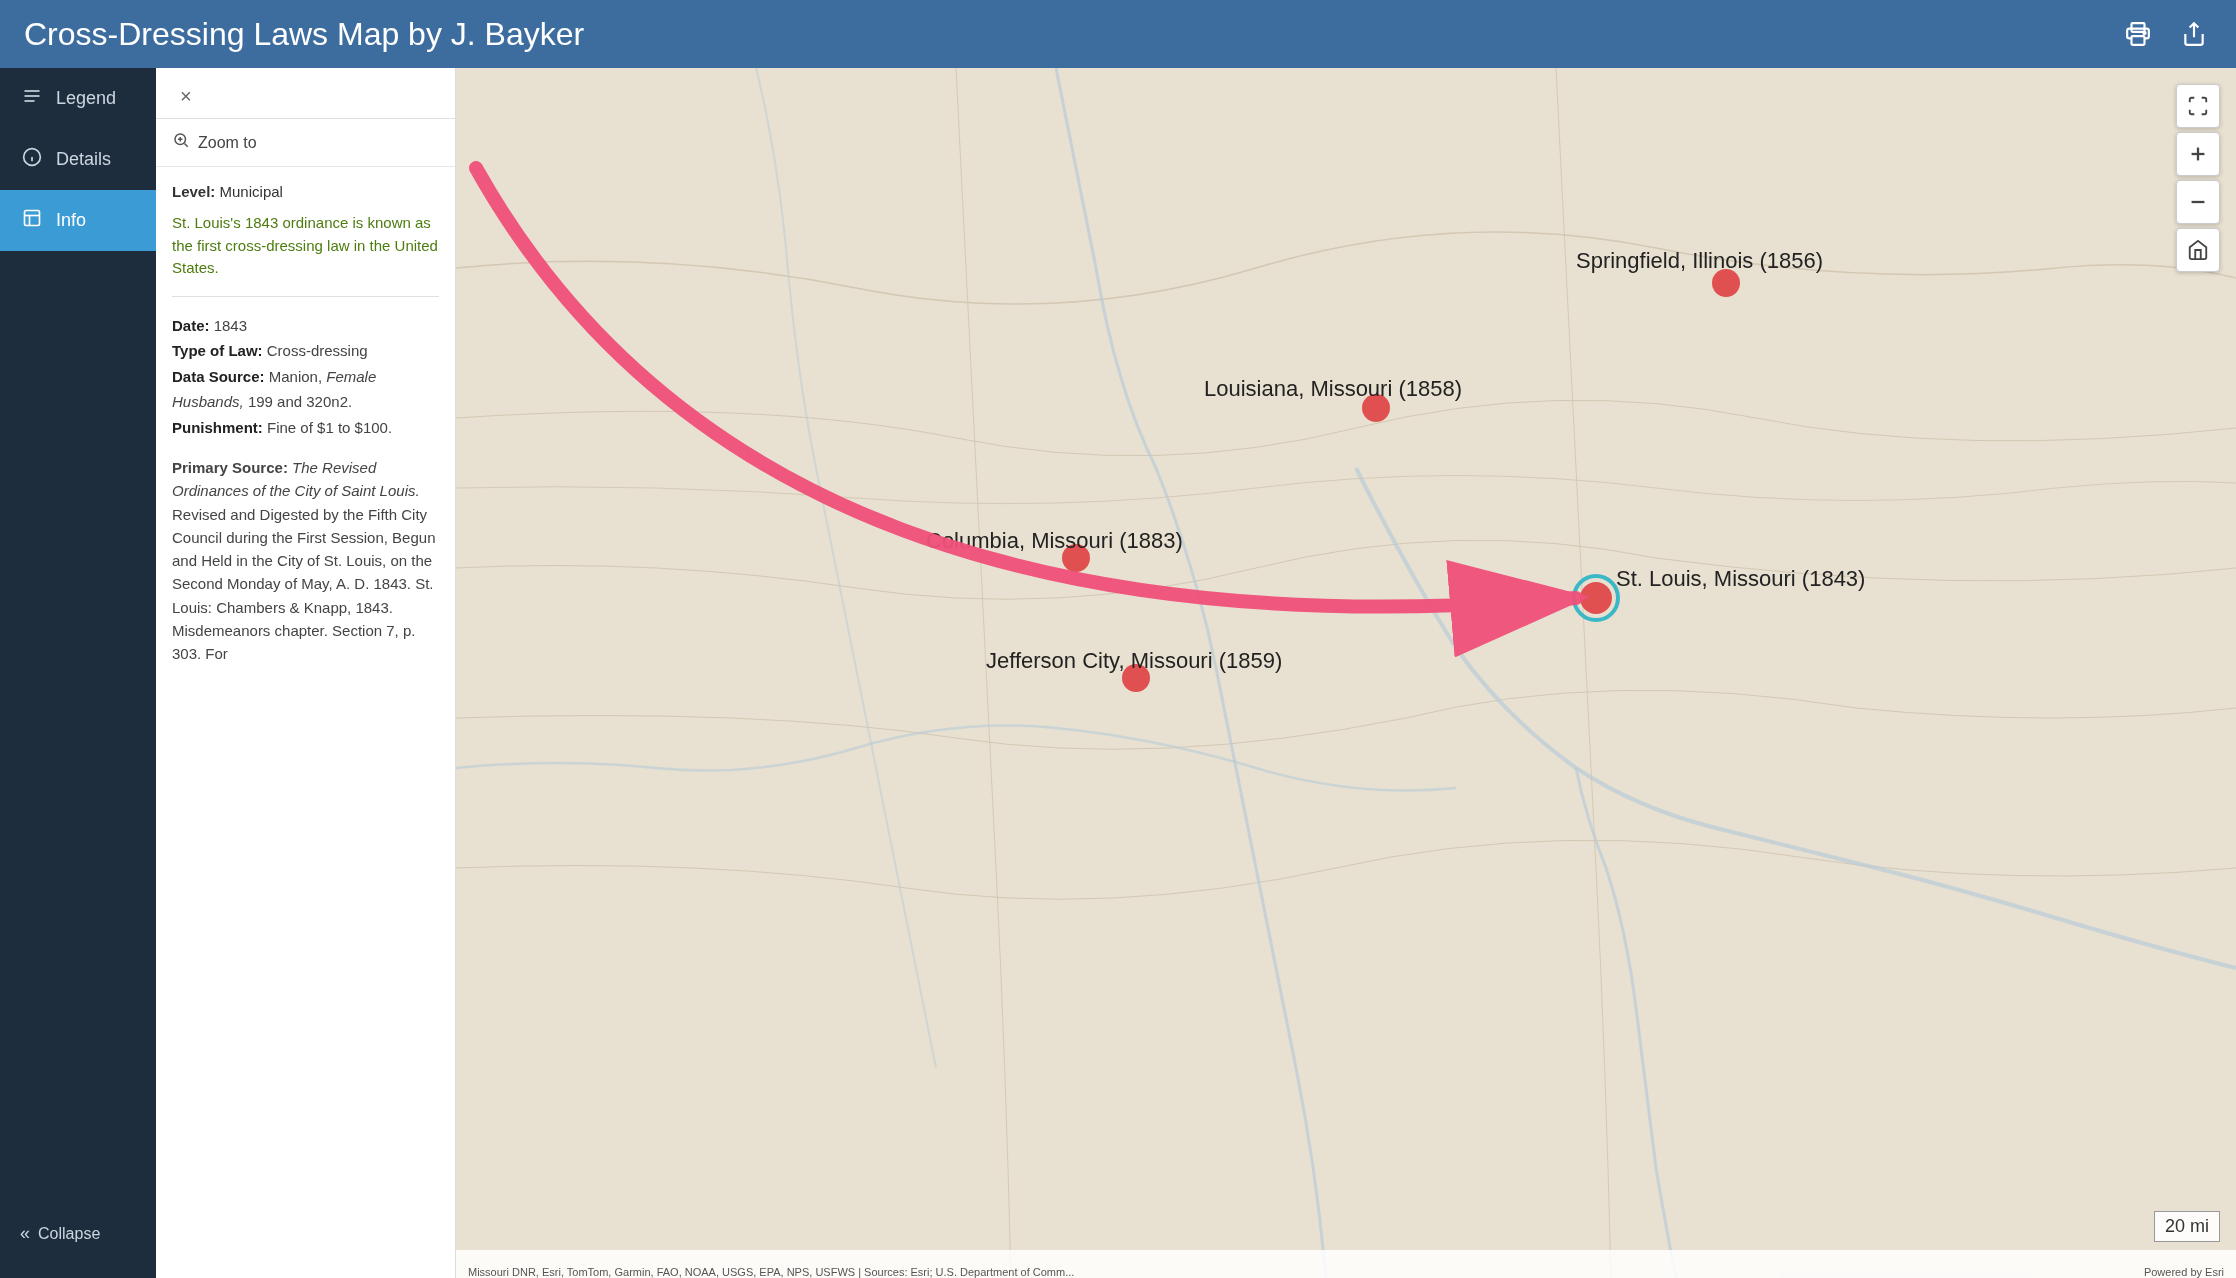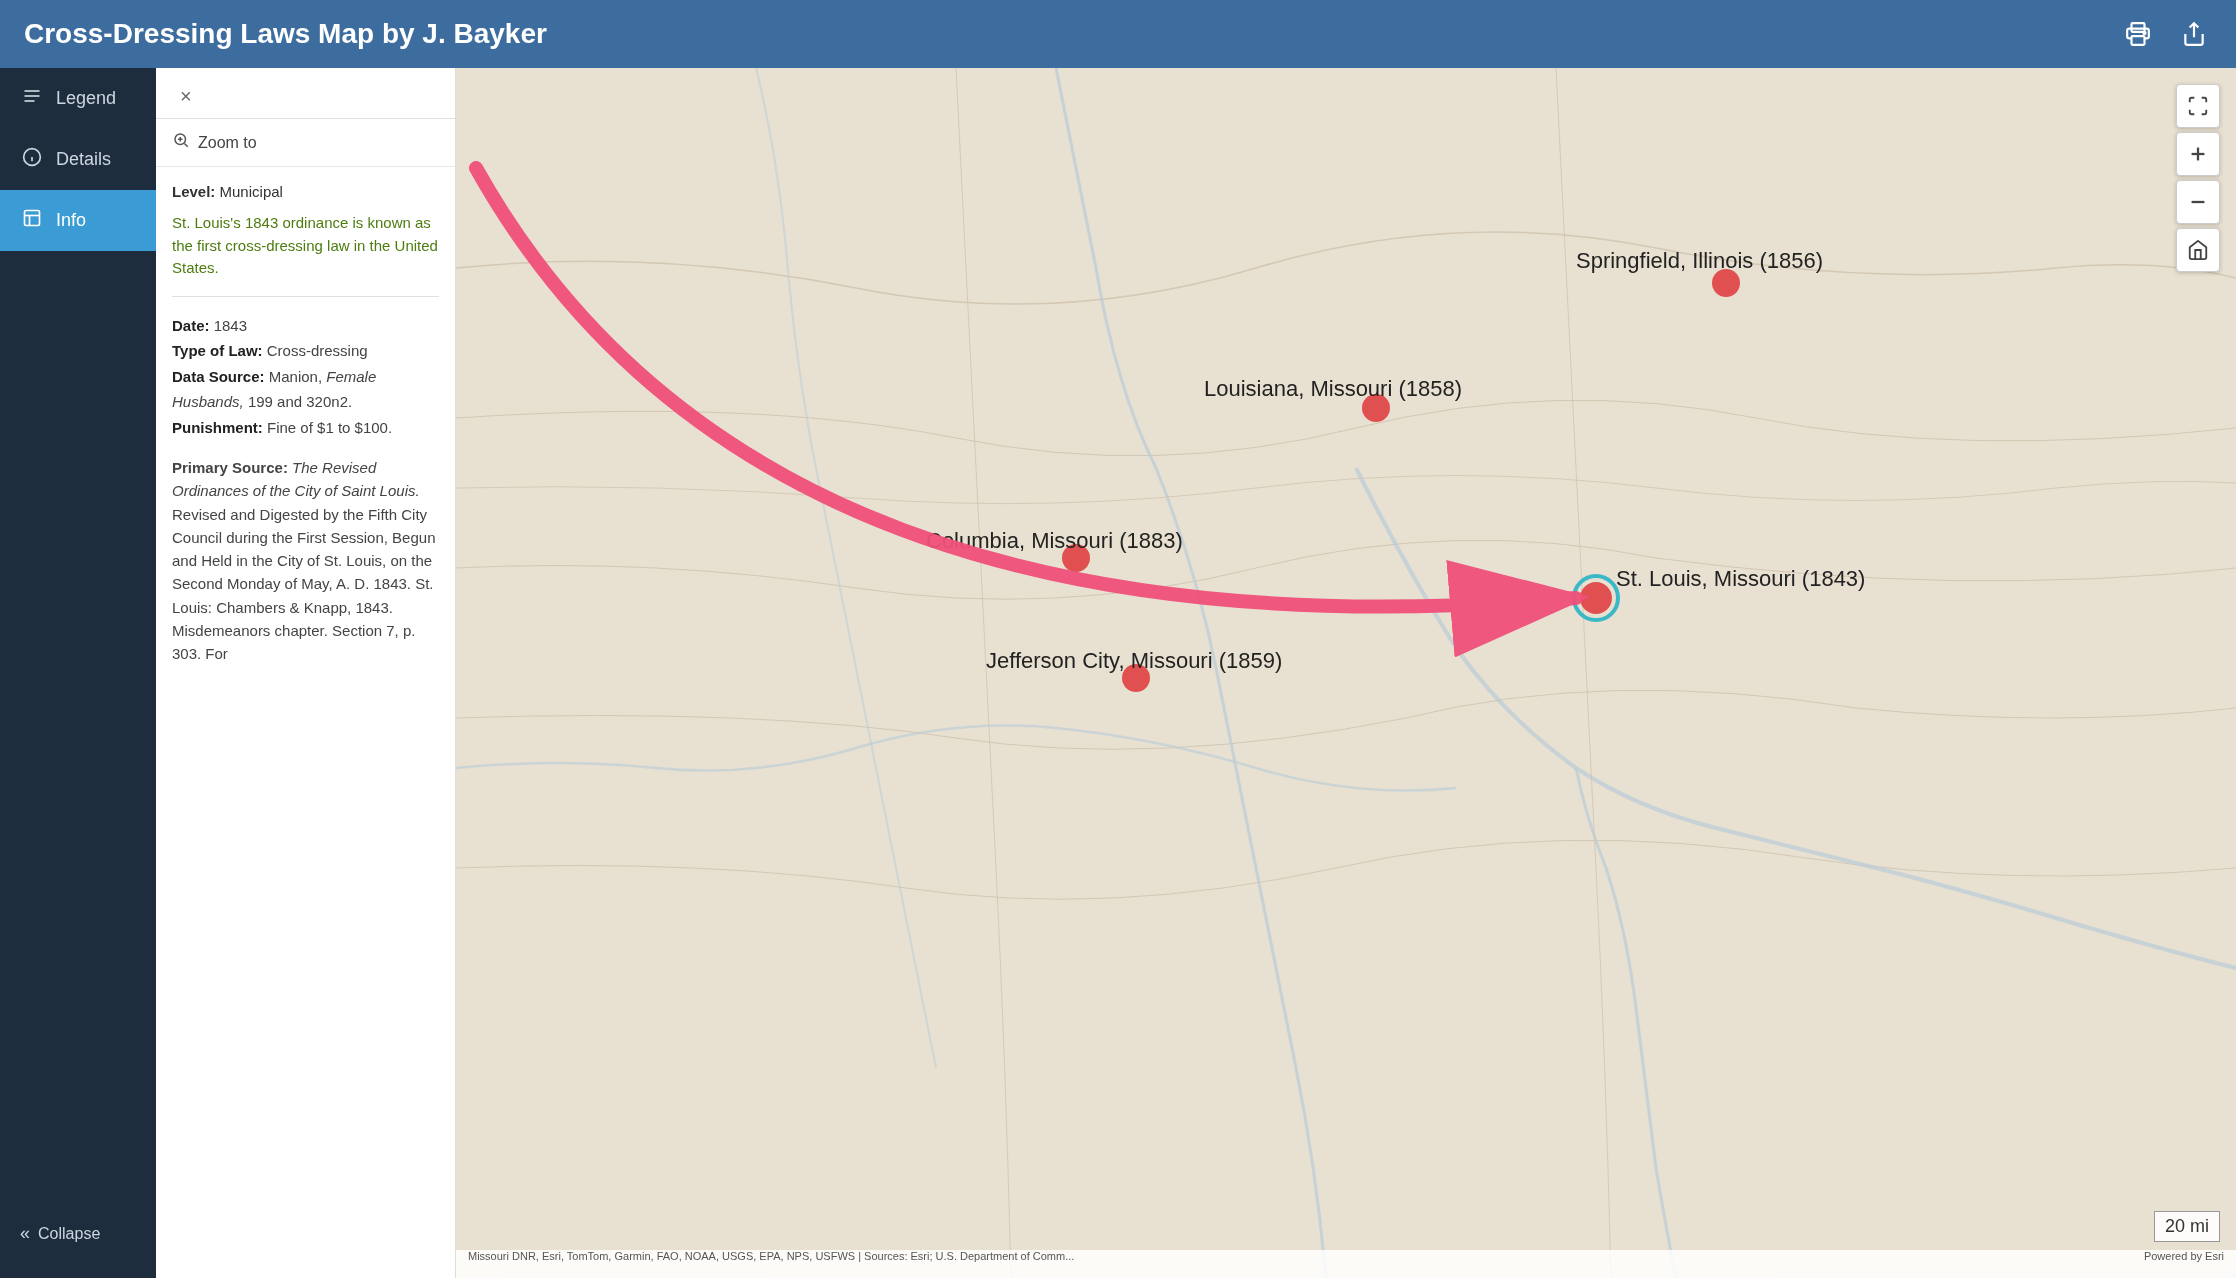--- a/index.html
+++ b/index.html
@@ -11,22 +11,22 @@
       top: 0; left: 0; right: 0;
       height: 68px;
       background: #3d6d9e;
       display: flex;
       align-items: center;
       padding: 0 24px;
       z-index: 100;
     }
     #header h1 {
       color: white;
-      font-size: 28px;
-      font-weight: 700;
+      font-size: 32px;
+      font-weight: 400;
       flex: 1;
     }
     .header-icons {
       display: flex;
       gap: 20px;
     }
     .header-icon-btn {
       color: white;
       font-size: 24px;
       cursor: pointer;
@@ -216,21 +216,21 @@
 
     
     .map-attribution {
       position: absolute;
       bottom: 0;
       left: 0;
       right: 0;
       height: 28px;
       background: rgba(255,255,255,0.85);
       display: flex;
-      align-items: flex-start;
+      align-items: flex-end;
       padding: 0 12px;
       font-size: 11px;
       color: #555;
       justify-content: space-between;
     }
 
     
     .scale-bar {
       position: absolute;
       bottom: 36px;

